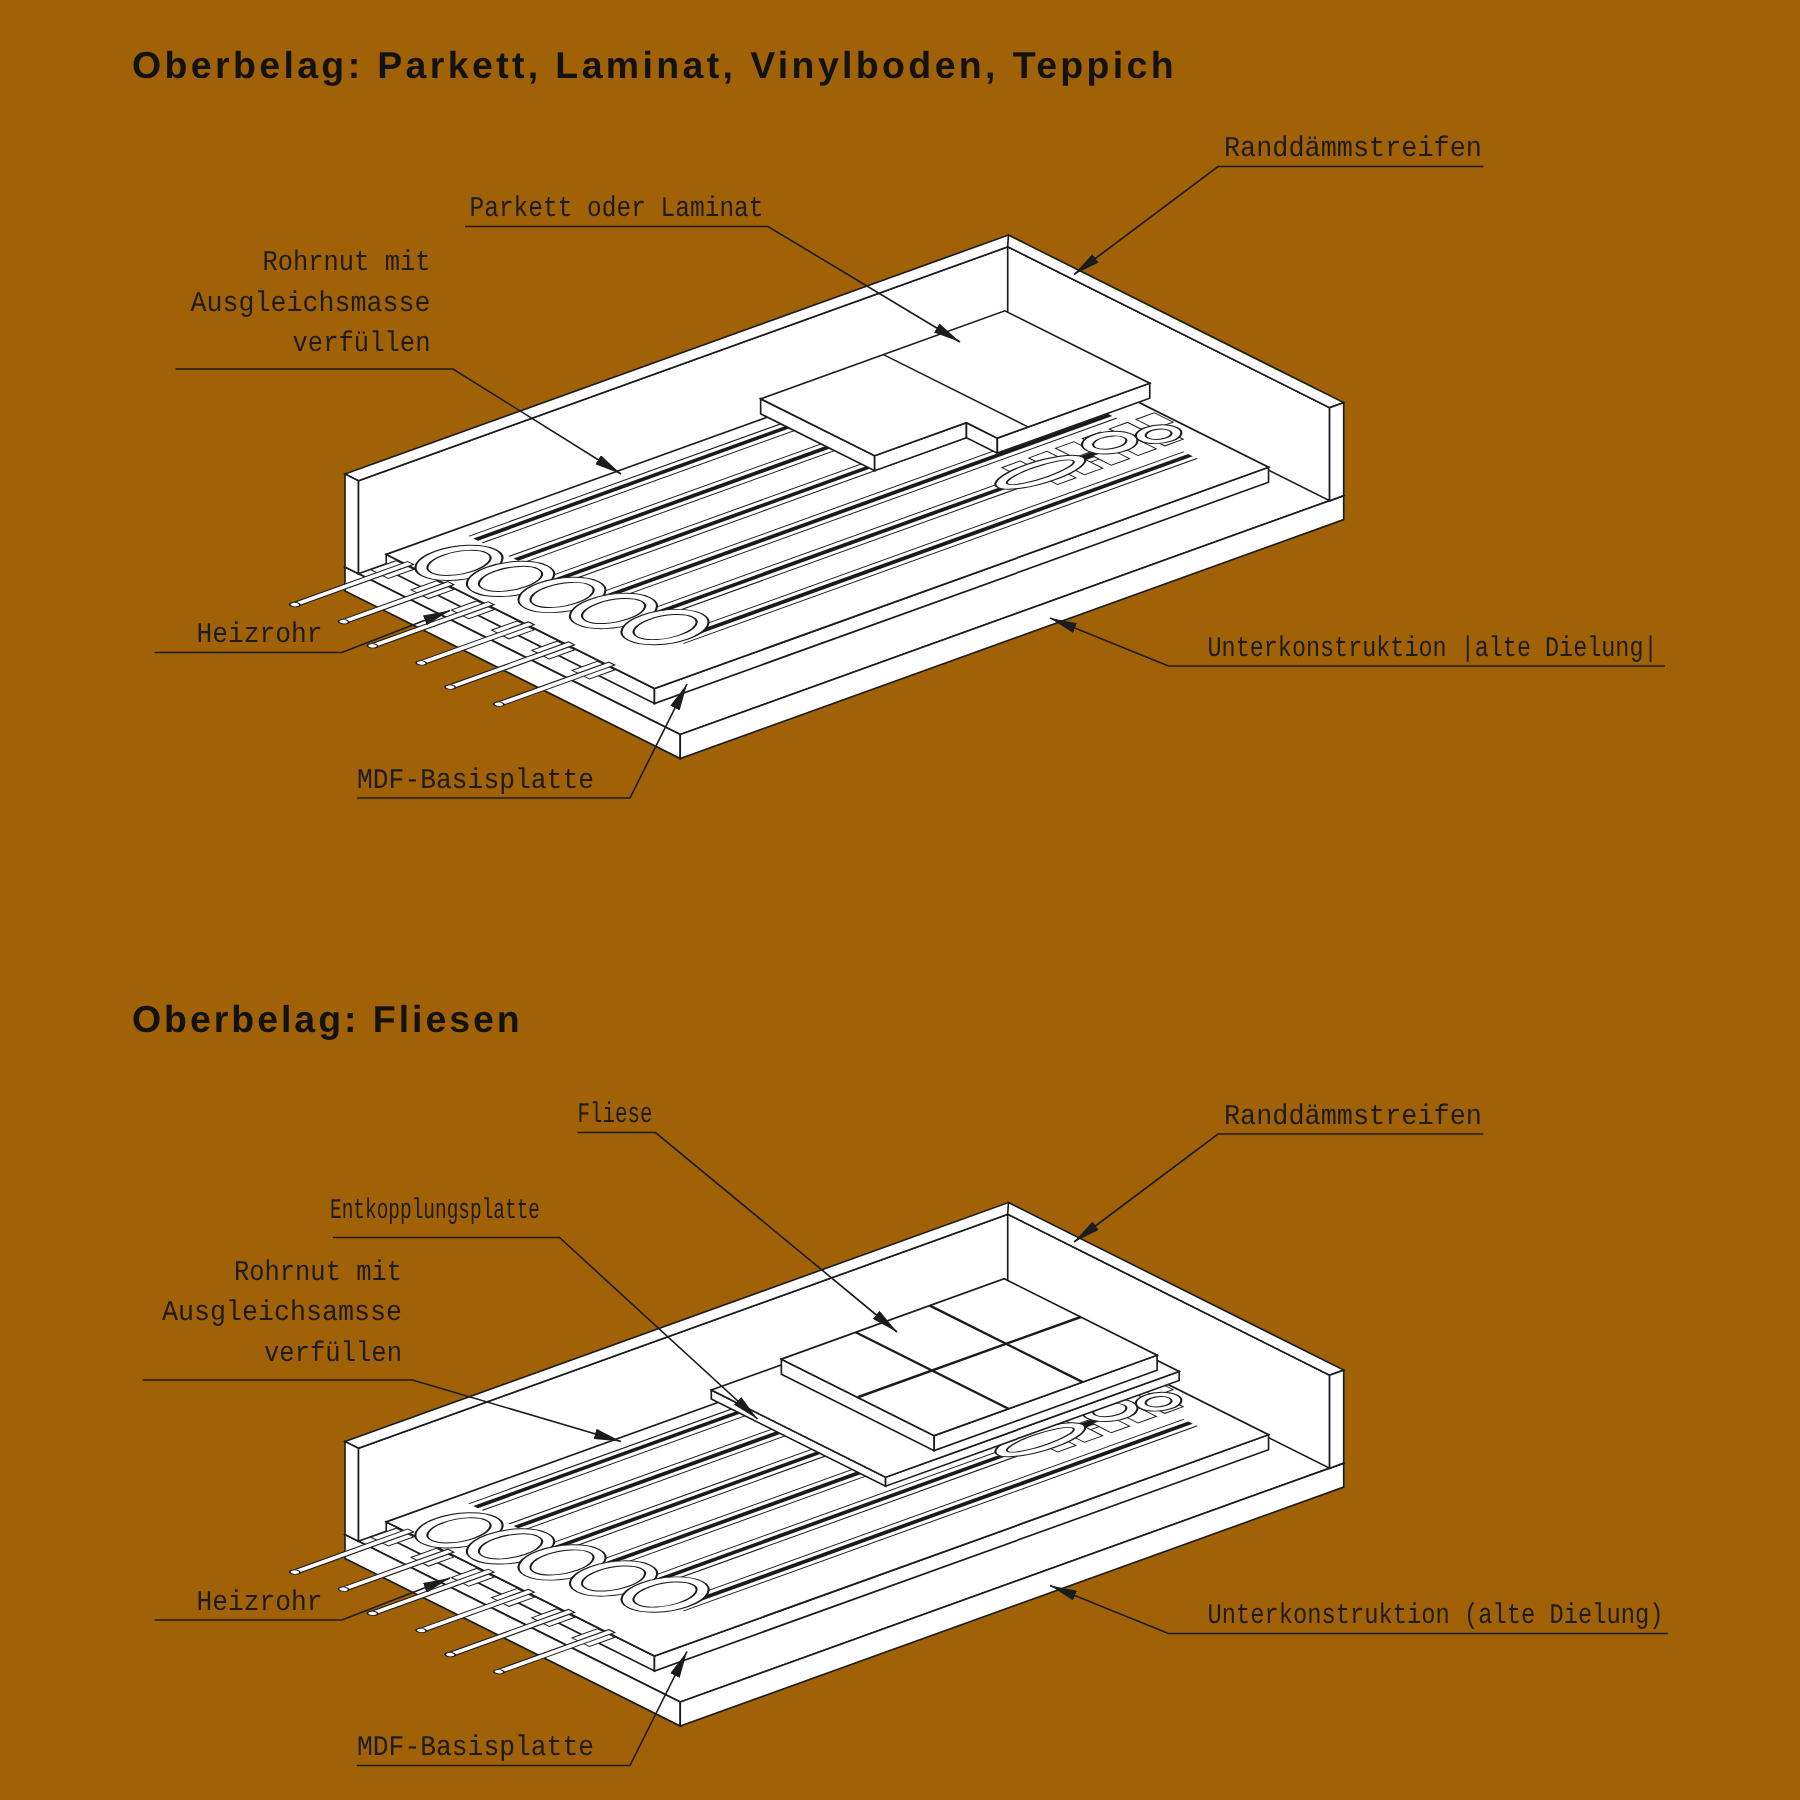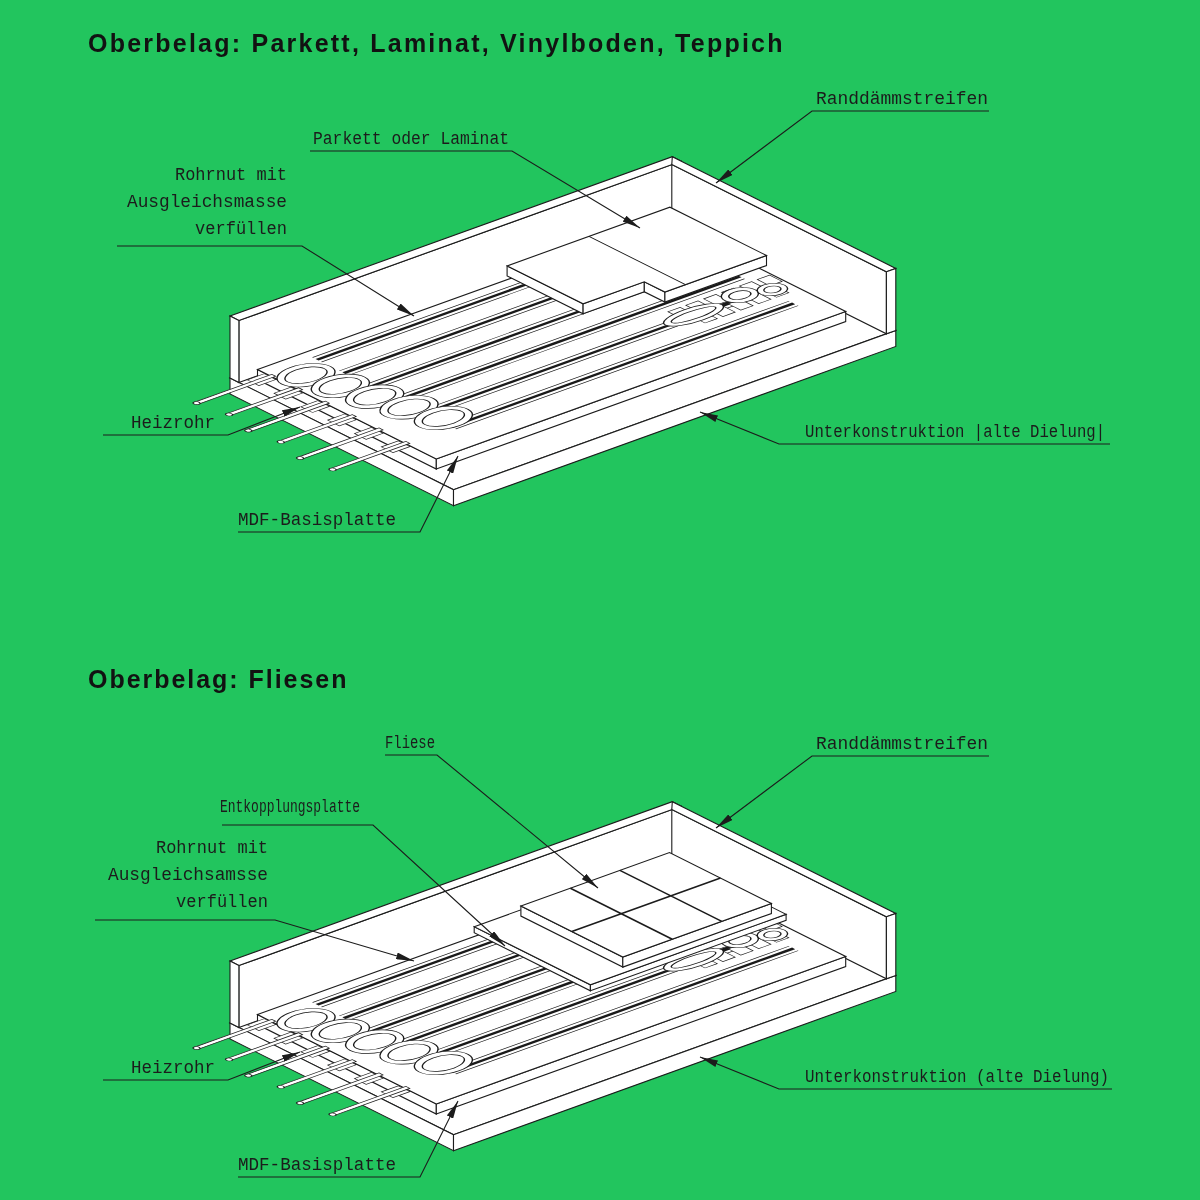--- a/index.html
+++ b/index.html
@@ -1,16 +1,16 @@
 <!DOCTYPE html>
 <html><head>
 <meta charset="utf-8">
 <style>
   html,body{margin:0;padding:0;background:#ffffff;}
-  #stage{position:relative;width:1200px;height:1200px;background:#22c55e;overflow:hidden;}
+  #stage{position:relative;width:1200px;height:1200px;background:#a16207;overflow:hidden;}
   svg{position:absolute;left:0;top:0;}
   .face{stroke:#1c1c1c;stroke-width:1.1;fill:#ffffff;}
   .thin{stroke:#1c1c1c;stroke-width:0.9;fill:none;}
   .thinf{stroke:#1c1c1c;stroke-width:0.9;fill:#ffffff;}
   .pipe{stroke:#1a1a1a;stroke-width:3.4;fill:none;}
   .pipe2{stroke:#1a1a1a;stroke-width:3;fill:none;}
   .loop{stroke:#1c1c1c;stroke-width:1.1;fill:#ffffff;}
   .tail{stroke:#1c1c1c;stroke-width:1;fill:#ffffff;}
   .leader{stroke:#1c1c1c;stroke-width:1.1;fill:none;}
   .lbl{font-family:"Liberation Mono","DejaVu Sans Mono",monospace;font-size:19px;fill:#1c1c1c;}

